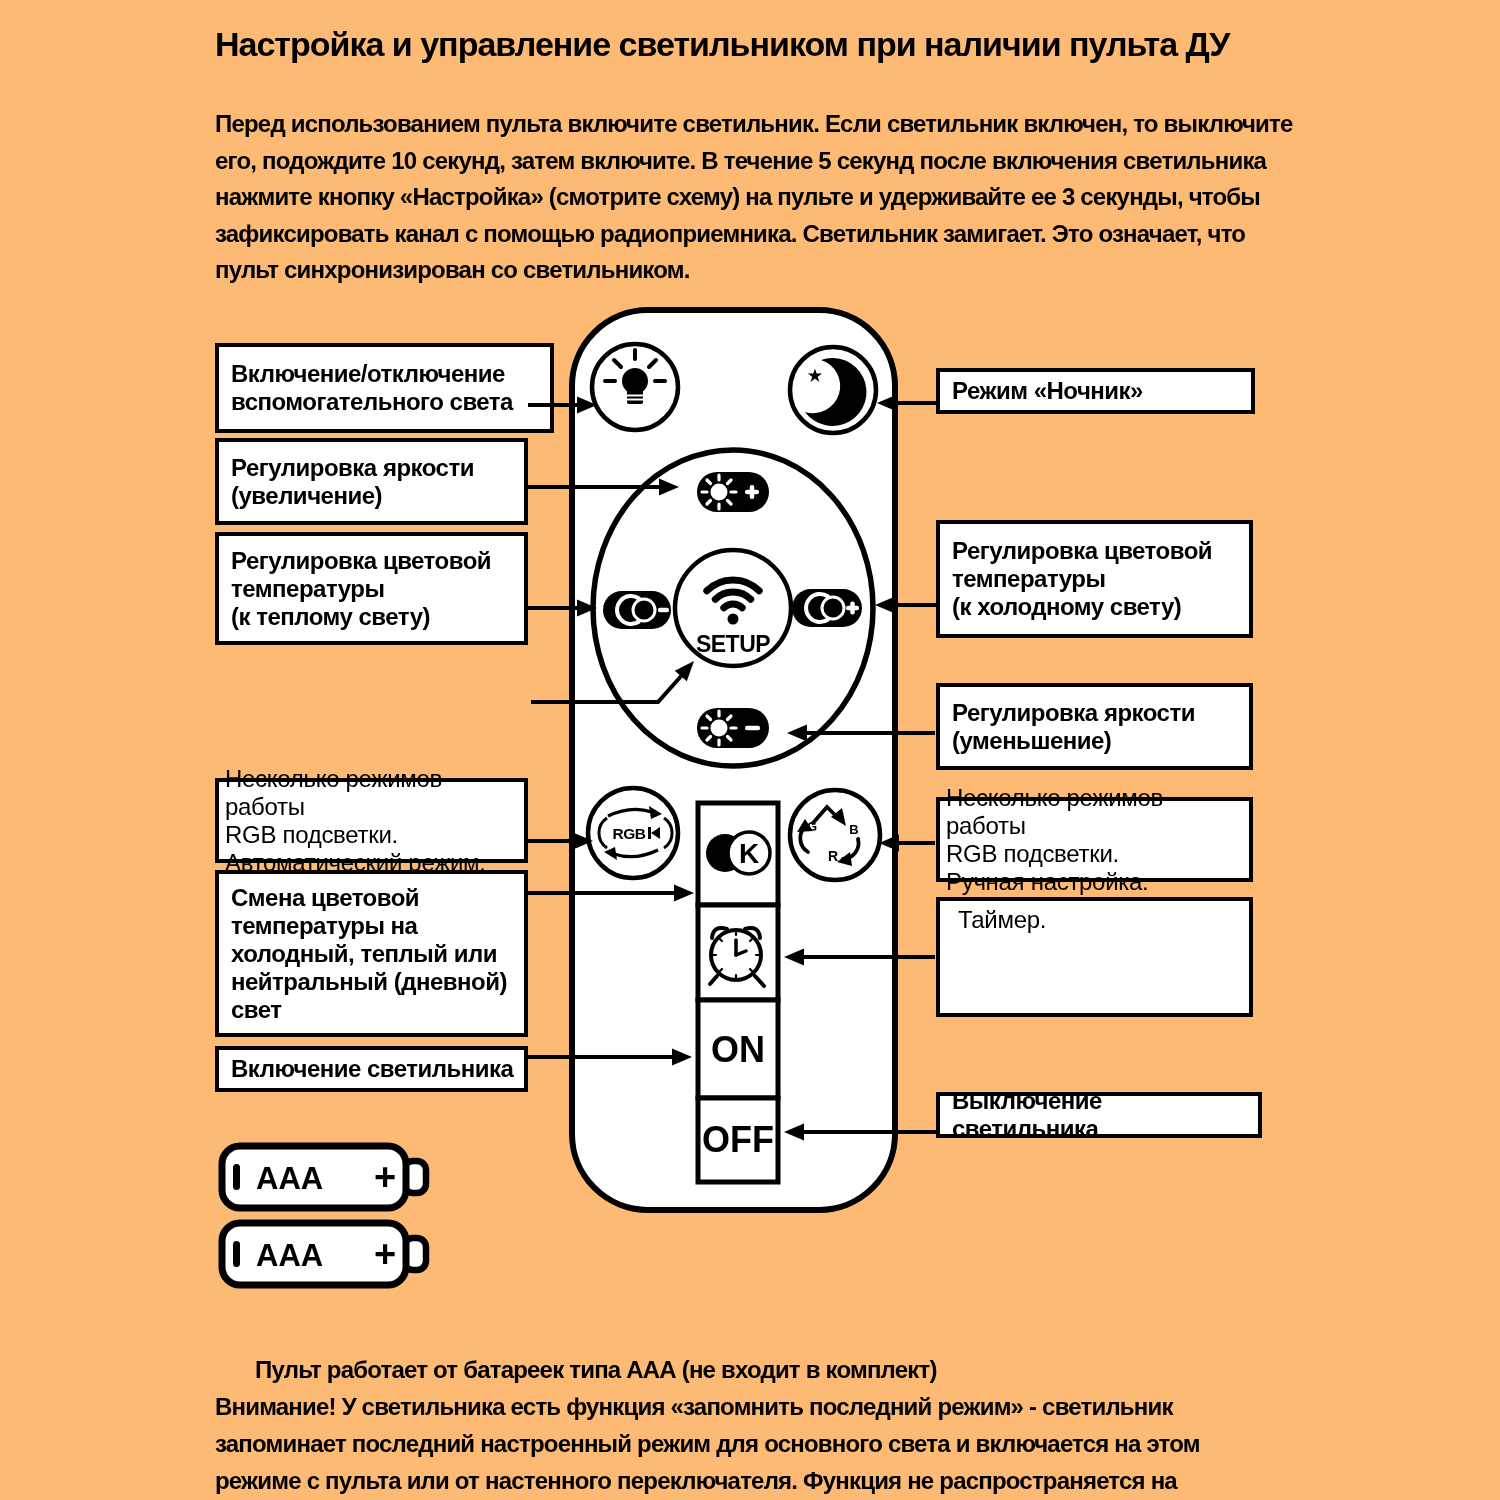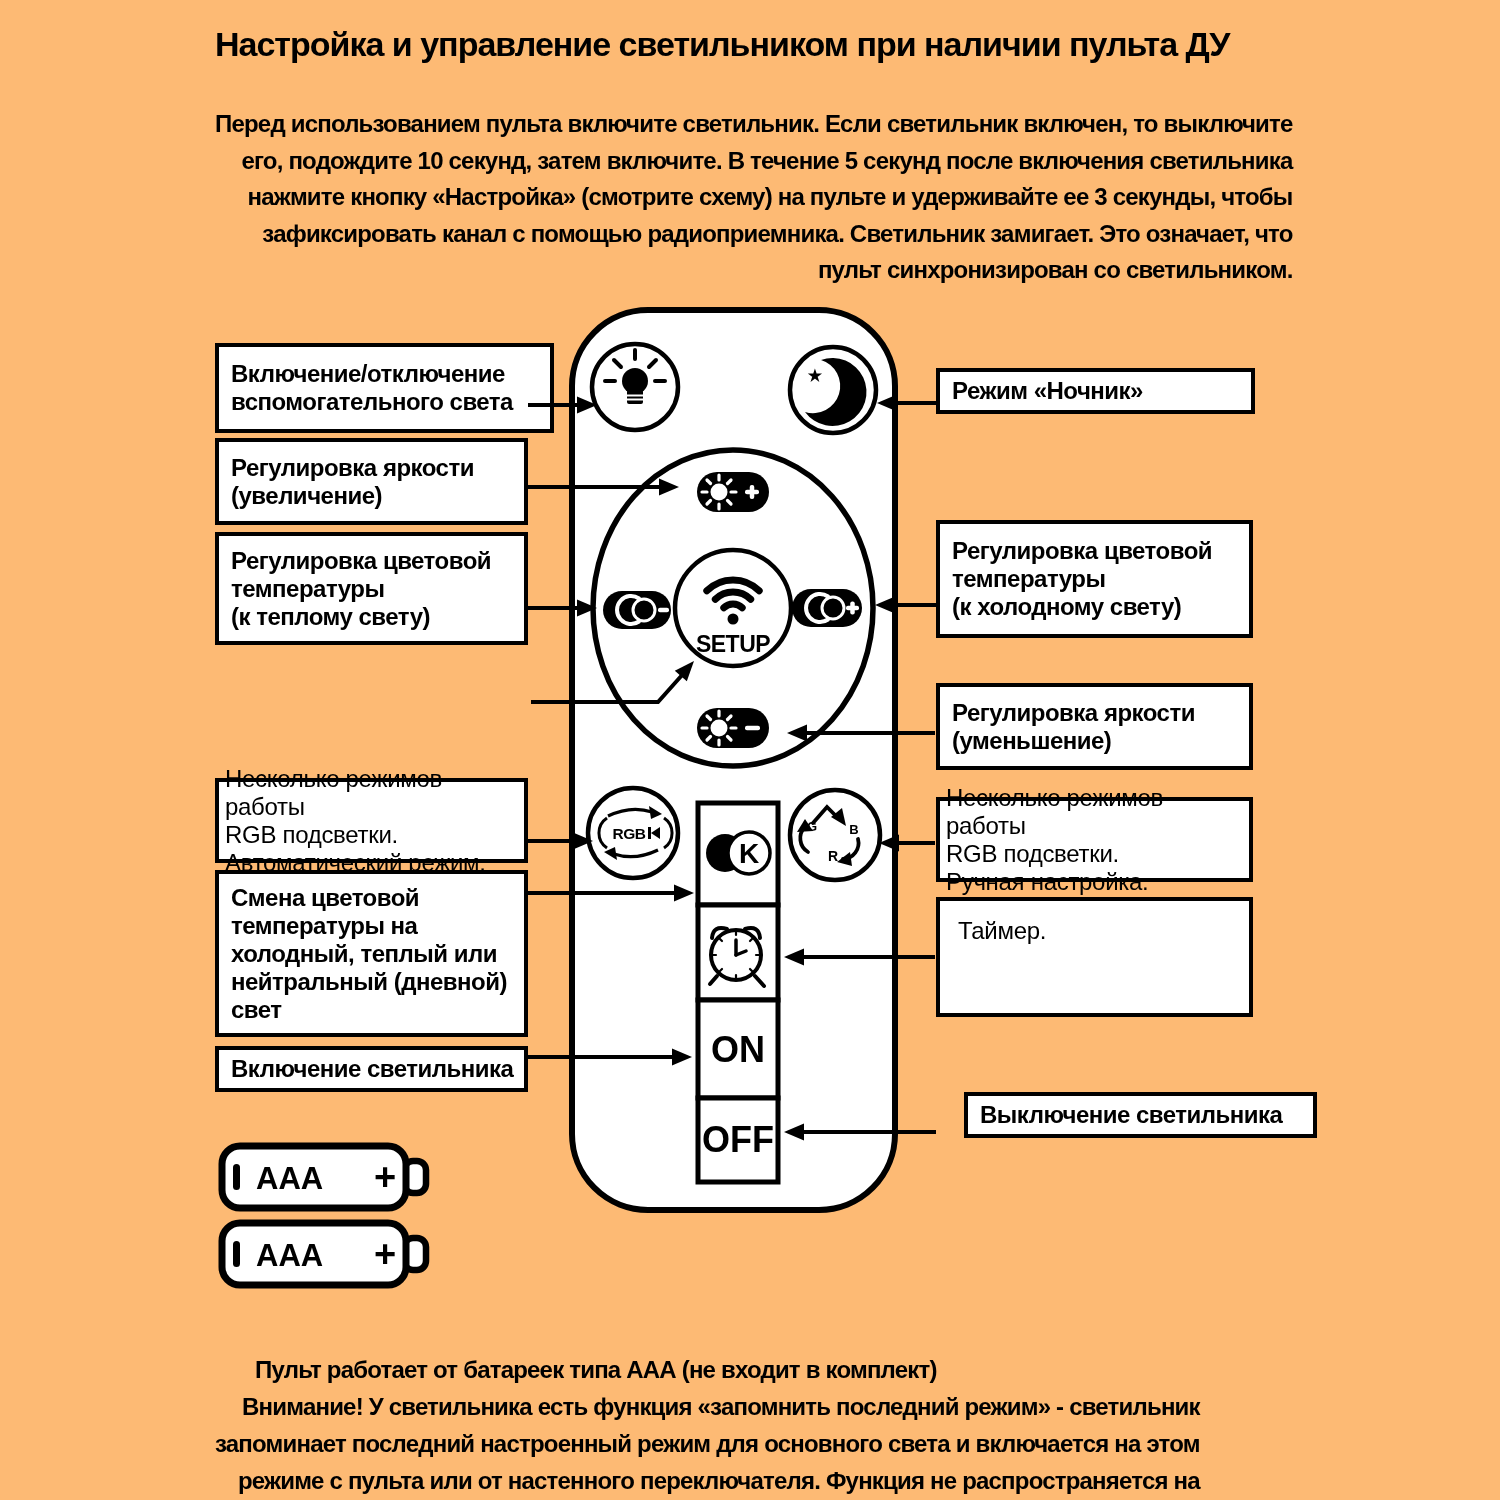--- a/index.html
+++ b/index.html
@@ -1,25 +1,25 @@
 <!DOCTYPE html>
 <html><head>
 <meta charset="utf-8">
 <style>
   html,body{margin:0;padding:0;background:#fff;}
   .canvas{position:relative;width:1500px;height:1500px;background:#fdba74;overflow:hidden;
           font-family:"Liberation Sans",sans-serif;color:#000;}
   .textblock{position:absolute;font-weight:bold;white-space:pre;letter-spacing:-0.8px;}
   .page-title{font-size:34px;letter-spacing:-1px;line-height:40px;}
-  .para{font-size:24px;line-height:36.5px;text-align:right;}
+  .para{font-size:24px;line-height:36.5px;}
   .callout{position:absolute;border:4px solid #000;background:#fff;box-sizing:border-box;
            display:flex;align-items:center;font-weight:bold;font-size:24px;line-height:28px;
            letter-spacing:-0.5px;white-space:pre-line;padding:0 6px 0 12px;}
   .callout.regular{font-weight:normal;letter-spacing:-0.3px;padding-left:6px;}
-  .callout.top{align-items:flex-start;padding-top:16px;padding-left:18px;text-align:center;}
+  .callout.top{align-items:flex-start;padding-top:5px;padding-left:18px;text-align:center;}
   svg text{font-family:"Liberation Sans",sans-serif;font-weight:bold;fill:#000;}
   .diagram{position:absolute;left:0;top:0;}
 </style>
 </head>
 <body>
 
 <div class="canvas">
 
   <div class="textblock page-title" style="left:215px;top:24px;">Настройка и управление светильником при наличии пульта ДУ</div>
   <div class="textblock para" style="left:215px;top:106px;">Перед использованием пульта включите светильник. Если светильник включен, то выключите
@@ -48,21 +48,21 @@
   <div class="callout" style="left:936px;top:368px;width:319px;height:46px;">Режим «Ночник»</div>
   <div class="callout" style="left:936px;top:520px;width:317px;height:118px;">Регулировка цветовой
 температуры
 (к холодному свету)</div>
   <div class="callout" style="left:936px;top:683px;width:317px;height:87px;">Регулировка яркости
 (уменьшение)</div>
   <div class="callout regular" style="left:936px;top:797px;width:317px;height:85px;">Несколько режимов работы
 RGB подсветки.
 Ручная настройка.</div>
   <div class="callout regular top" style="left:936px;top:897px;width:317px;height:120px;">Таймер.</div>
-  <div class="callout" style="left:936px;top:1092px;width:353px;height:46px;margin-left:28px;">Выключение светильника</div>
+  <div class="callout" style="left:936px;top:1092px;width:326px;height:46px;">Выключение светильника</div>
 
   <svg class="diagram" width="1500" height="1500" viewBox="0 0 1500 1500">
 
     <rect x="572" y="310" width="323" height="900" rx="76" fill="#fff" stroke="#000" stroke-width="6"></rect>
 
     <g>
       <circle cx="635" cy="387" r="43" fill="#fff" stroke="#000" stroke-width="4.5"></circle>
       <g transform="translate(635,387)" stroke="#000" stroke-width="4" stroke-linecap="round">
         <circle cx="0" cy="-6" r="13" fill="#000" stroke="none"></circle>
         <rect x="-8" y="3" width="16" height="14" rx="2" fill="#000" stroke="none"></rect>

